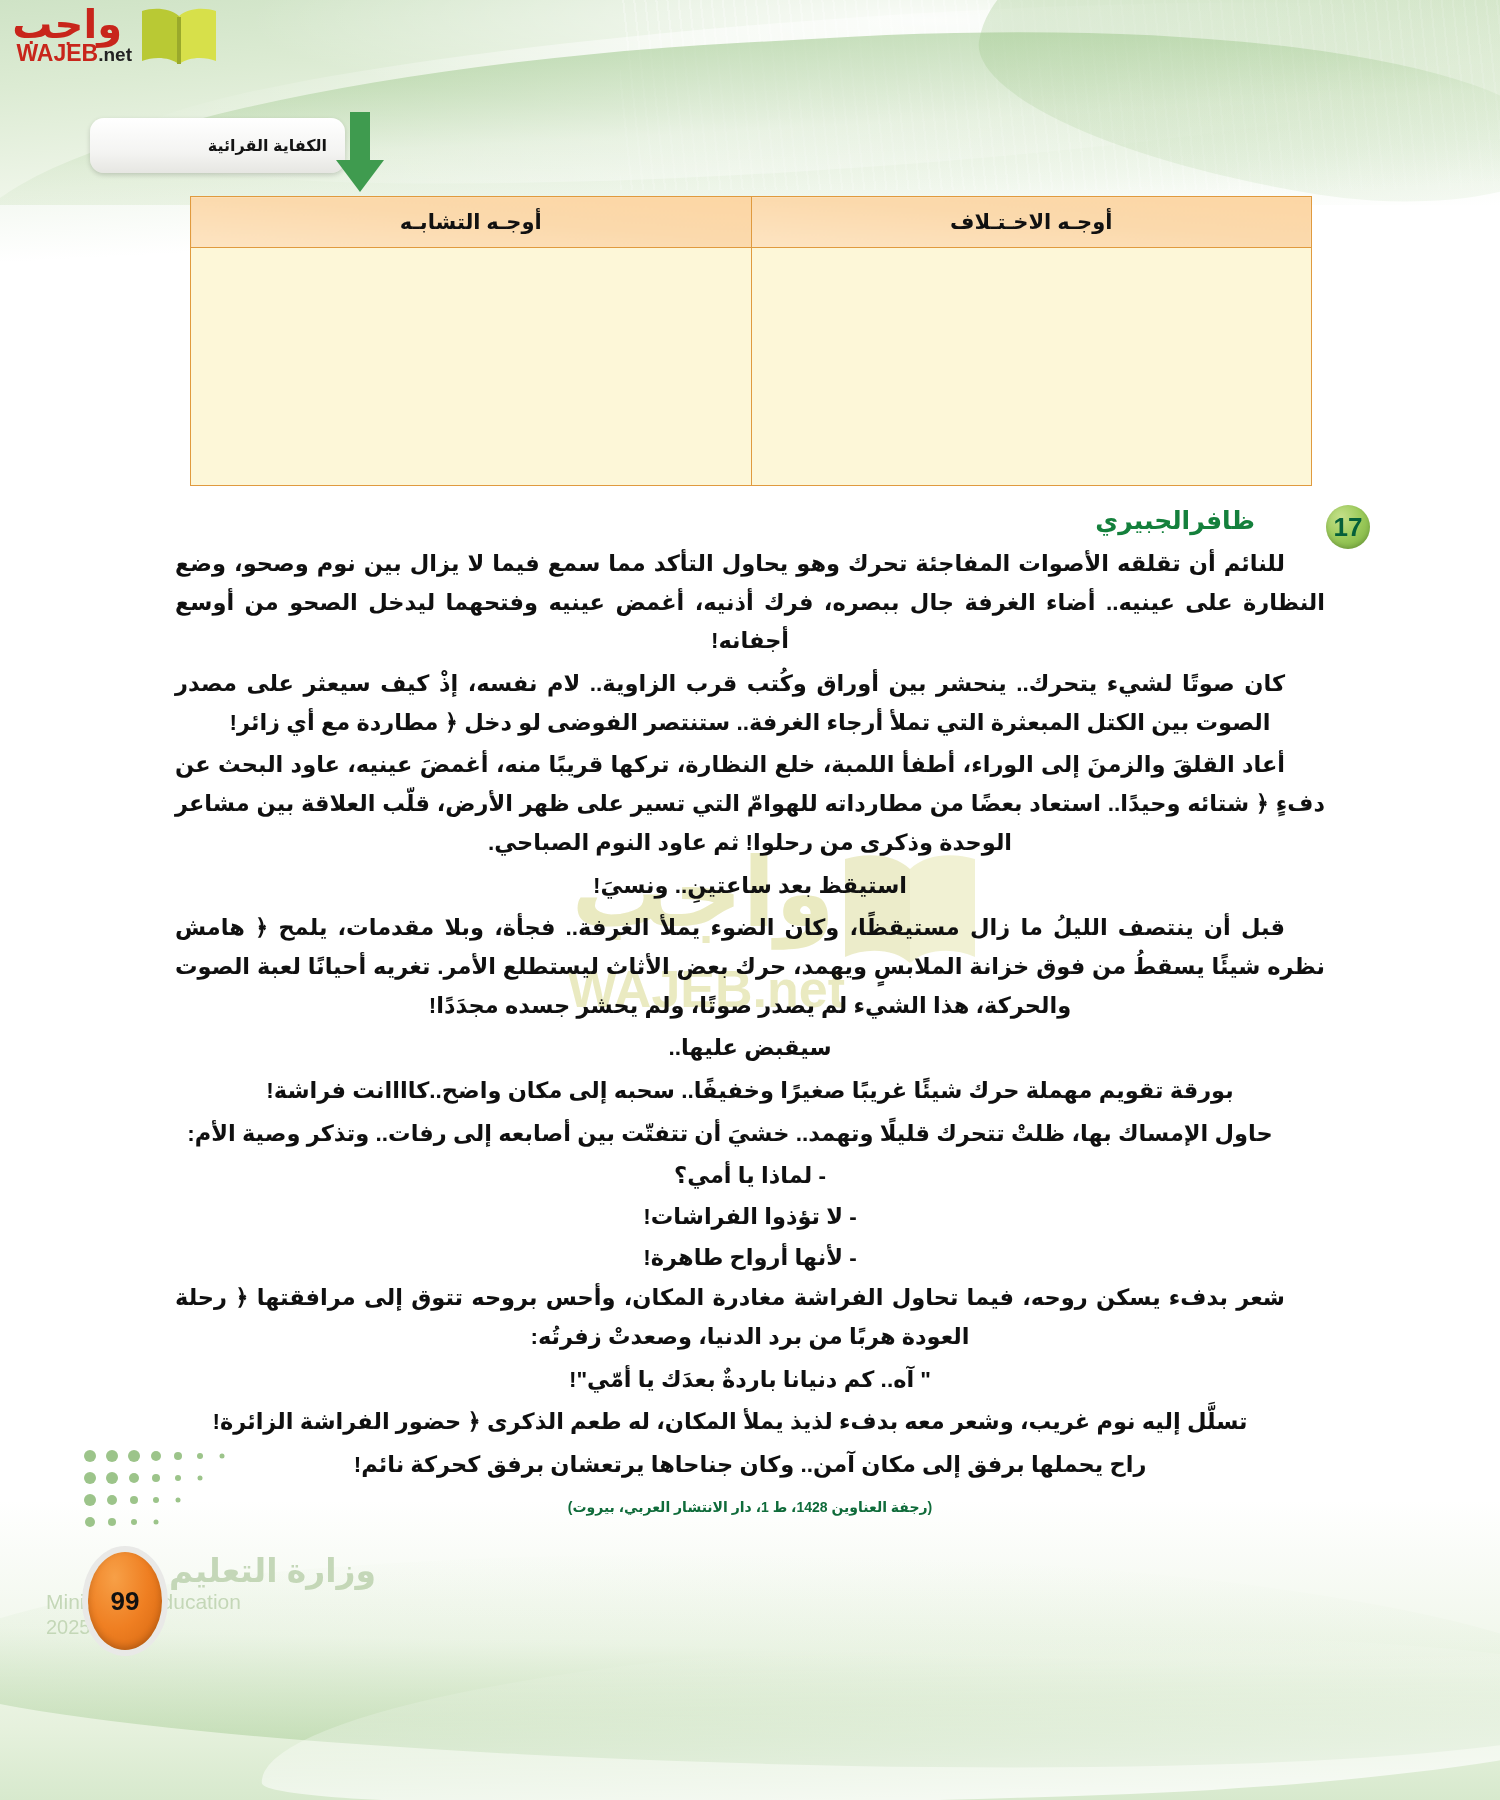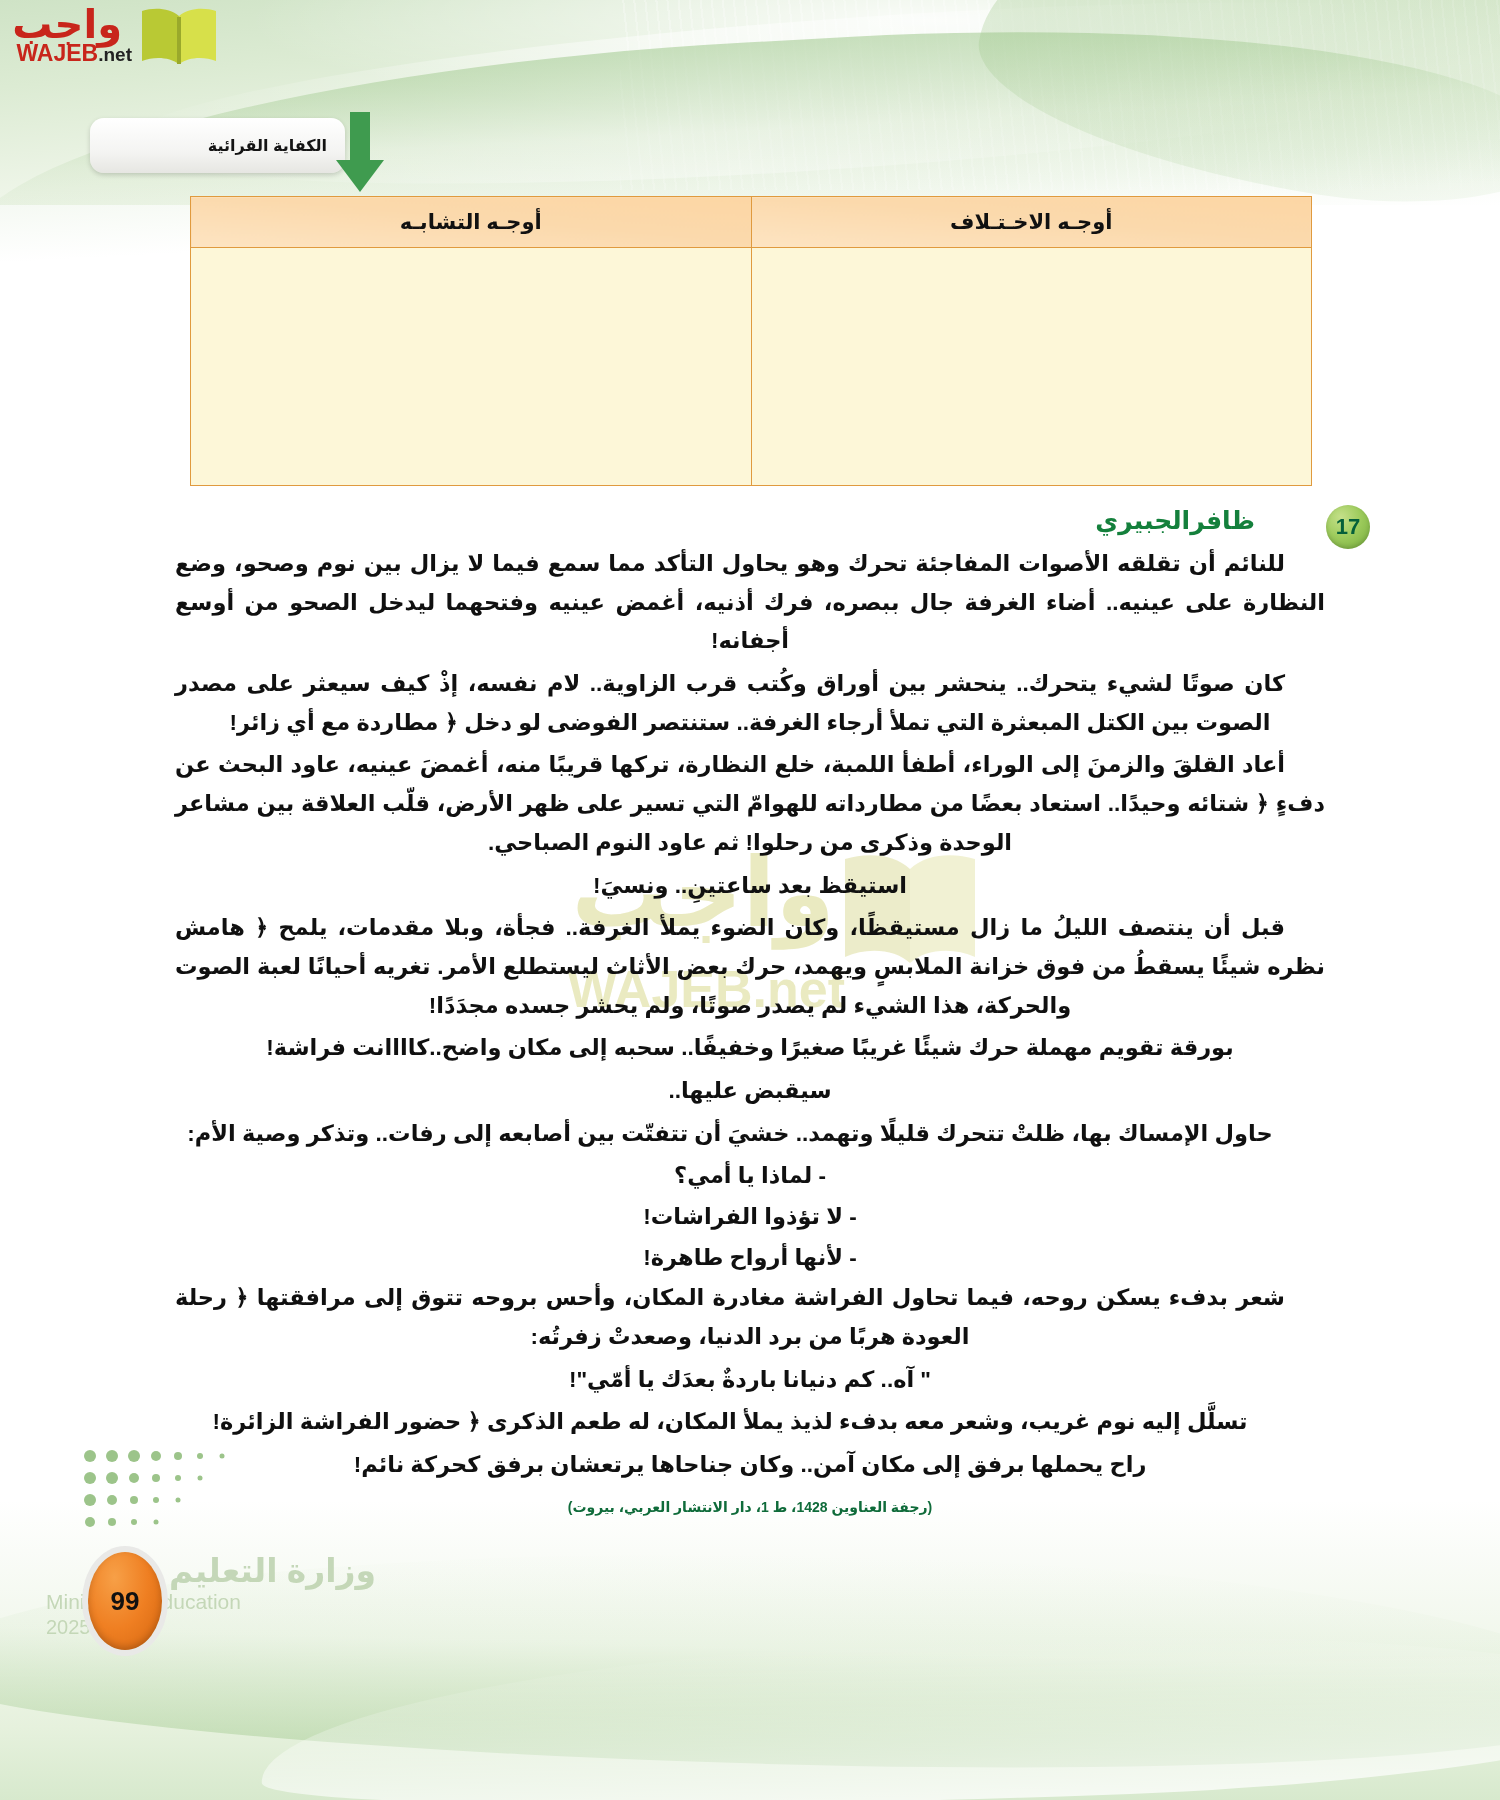--- a/index.html
+++ b/index.html
@@ -153,21 +153,21 @@
   .num-bubble {
     position: absolute;
     right: 130px; top: 505px;
     width: 44px; height: 44px;
     border-radius: 50%;
     background: radial-gradient(circle at 34% 28%, #c5e08a 0%, #9dcb5c 46%, #74ab3b 100%);
     box-shadow: inset 0 -2px 4px rgba(0,0,0,0.16);
     display: flex;
     align-items: center;
     justify-content: center;
-    font-size: 22px;
+    font-size: 26px;
     font-weight: bold;
     color: #05603a;
     z-index: 25;
   }
 
   
   .content {
     position: absolute;
     right: 175px; top: 500px;
     width: 1150px;
@@ -370,22 +370,22 @@
   </div>
 
   <div class="content">
     <div class="author-name">ظافرالجبيري</div>
 
     <p class="body indent">للنائم أن تقلقه الأصوات المفاجئة تحرك وهو يحاول التأكد مما سمع فيما لا يزال بين نوم وصحو، وضع النظارة على عينيه.. أضاء الغرفة جال ببصره، فرك أذنيه، أغمض عينيه وفتحهما ليدخل الصحو من أوسع أجفانه!</p>
     <p class="body indent">كان صوتًا لشيء يتحرك.. ينحشر بين أوراق وكُتب قرب الزاوية.. لام نفسه، إذْ كيف سيعثر على مصدر الصوت بين الكتل المبعثرة التي تملأ أرجاء الغرفة.. ستنتصر الفوضى لو دخل ﴿ مطاردة مع أي زائر!</p>
     <p class="body indent">أعاد القلقَ والزمنَ إلى الوراء، أطفأ اللمبة، خلع النظارة، تركها قريبًا منه، أغمضَ عينيه، عاود البحث عن دفءٍ ﴿ شتائه وحيدًا.. استعاد بعضًا من مطارداته للهوامّ التي تسير على ظهر الأرض، قلّب العلاقة بين مشاعر الوحدة وذكرى من رحلوا! ثم عاود النوم الصباحي.</p>
     <p class="body">استيقظ بعد ساعتينِ.. ونسيَ!</p>
     <p class="body indent">قبل أن ينتصف الليلُ ما زال مستيقظًا، وكان الضوء يملأ الغرفة.. فجأة، وبلا مقدمات، يلمح ﴿ هامش نظره شيئًا يسقطُ من فوق خزانة الملابسٍ ويهمد، حرك بعض الأثاث ليستطلع الأمر. تغريه أحيانًا لعبة الصوت والحركة، هذا الشيء لم يصدر صوتًا، ولم يحشر جسده مجدَدًا!</p>
+    <p class="body">سيقبض عليها..</p>
     <p class="body">بورقة تقويم مهملة حرك شيئًا غريبًا صغيرًا وخفيفًا.. سحبه إلى مكان واضح..كاااانت فراشة!</p>
-    <p class="body">سيقبض عليها..</p>
     <p class="body indent">حاول الإمساك بها، ظلتْ تتحرك قليلًا وتهمد.. خشيَ أن تتفتّت بين أصابعه إلى رفات.. وتذكر وصية الأم:</p>
 
     <p class="body dash">- لماذا يا أمي؟</p>
     <p class="body dash">- لا تؤذوا الفراشات!</p>
     <p class="body dash">- لأنها أرواح طاهرة!</p>
 
     <p class="body indent">شعر بدفء يسكن روحه، فيما تحاول الفراشة مغادرة المكان، وأحس بروحه تتوق إلى مرافقتها ﴿ رحلة العودة هربًا من برد الدنيا، وصعدتْ زفرتُه:</p>
     <p class="body">" آه.. كم دنيانا باردةٌ بعدَك يا أمّي"!</p>
     <p class="body indent">تسلَّل إليه نوم غريب، وشعر معه بدفء لذيذ يملأ المكان، له طعم الذكرى ﴿ حضور الفراشة الزائرة!</p>
     <p class="body">راح يحملها برفق إلى مكان آمن.. وكان جناحاها يرتعشان برفق كحركة نائم!</p>

